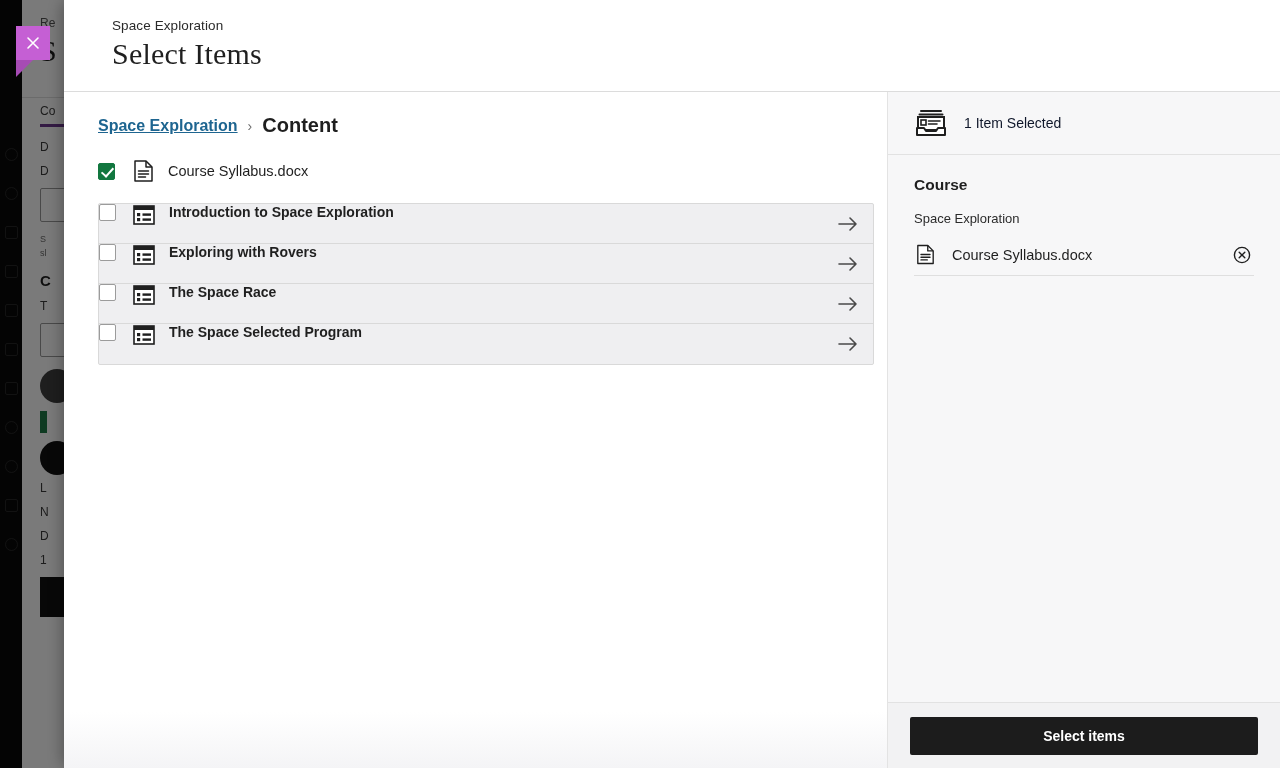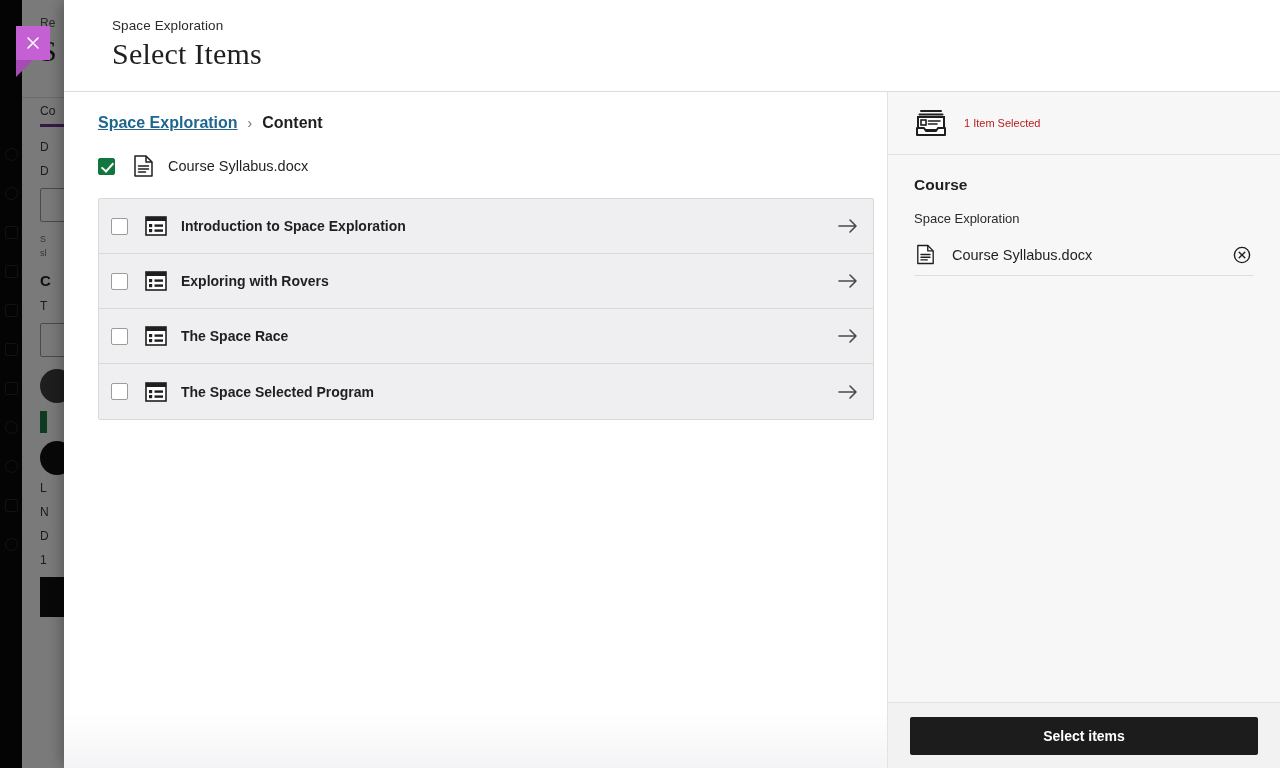--- a/index.html
+++ b/index.html
@@ -192,21 +192,21 @@
     font-size: 15.5px;
   }
   .crumb-link {
     color: #1e6590;
     text-decoration: underline;
     font-weight: 700;
     cursor: pointer;
     font-size: 16px;
   }
   .crumb-sep { color: #6d6d6d; font-size: 14px; }
-  .crumb-current { color: #1f1f1f; font-weight: 700; font-size: 16px; }
+  .crumb-current { color: #1f1f1f; font-weight: 700; font-size: 20px; }
 
   
   .file-row {
     display: flex;
     align-items: center;
     height: 40px;
     padding-left: 34px;
     margin-top: 14px;
   }
 
@@ -251,23 +251,21 @@
     margin: 12px 0 0 34px;
     width: 776px;
     border: 1px solid #d9d9d9;
     border-radius: 2px;
     background: #efeff1;
     overflow: hidden;
   }
   .folder-row {
     position: relative;
     display: flex;
-    align-items: center;
-    height: 55px;
-    padding-left: 12px;
+    height: 40px;
     border-bottom: 1px solid #d9d9d9;
     cursor: pointer;
   }
   .folder-row:last-child { border-bottom: none; }
   .folder-row .row-label { font-weight: 700; font-size: 14px; }
   .go-arrow {
     position: absolute;
     right: 14px; top: 50%;
     transform: translateY(-50%);
     width: 22px; height: 22px;
@@ -284,21 +282,21 @@
   }
   .sel-head {
     display: flex;
     align-items: center;
     gap: 16px;
     height: 63px;
     padding-left: 26px;
     border-bottom: 1px solid #e2e2e2;
     background: #f7f7f8;
   }
-  .sel-head-label { font-size: 11px; color: #b91c1c; }
+  .sel-head-label { font-size: 14px; color: #0f172a; }
 
   .sel-section-title {
     font-size: 15.5px;
     font-weight: 700;
     color: #1f1f1f;
     padding: 21px 0 0 26px;
   }
   .sel-group-name {
     font-size: 13px;
     color: #2b2b2b;

